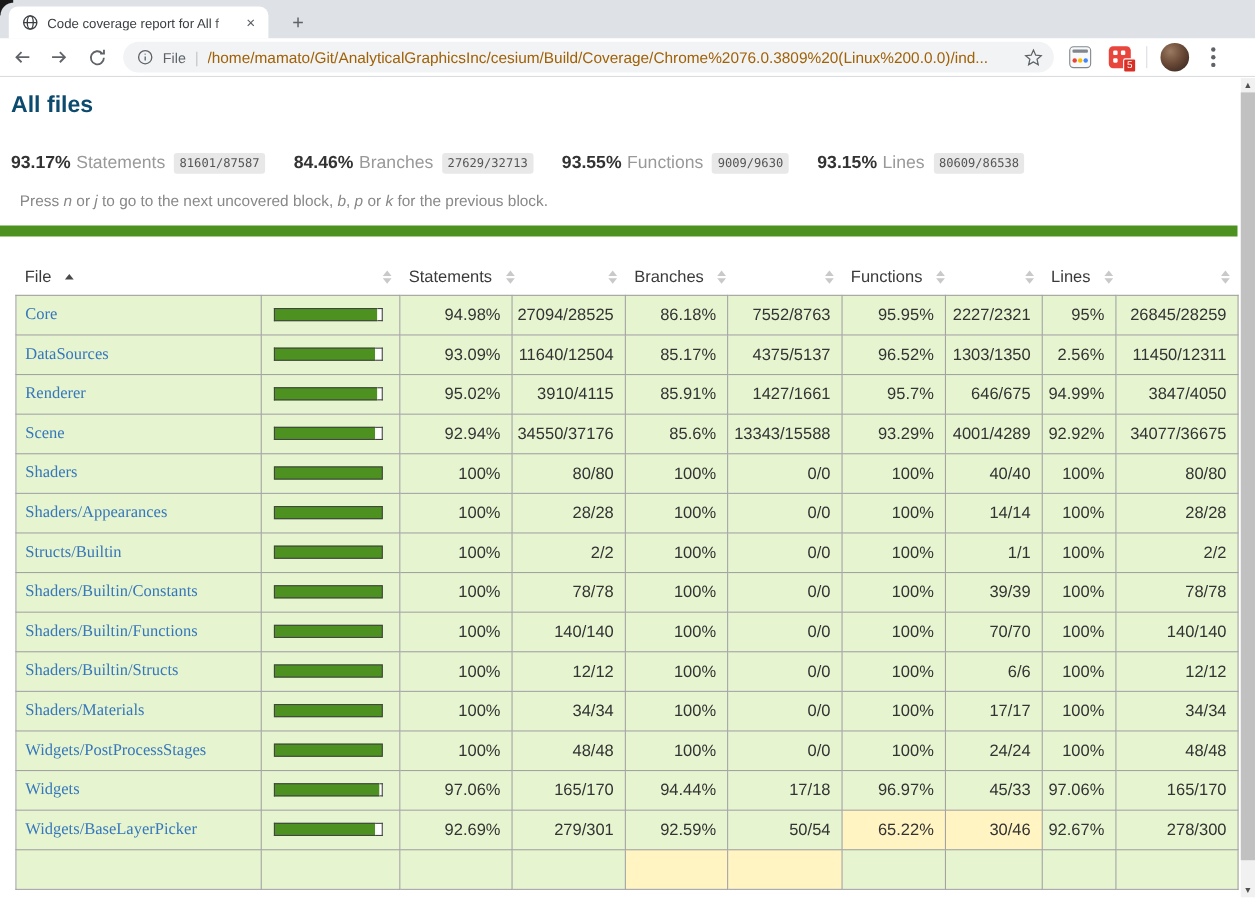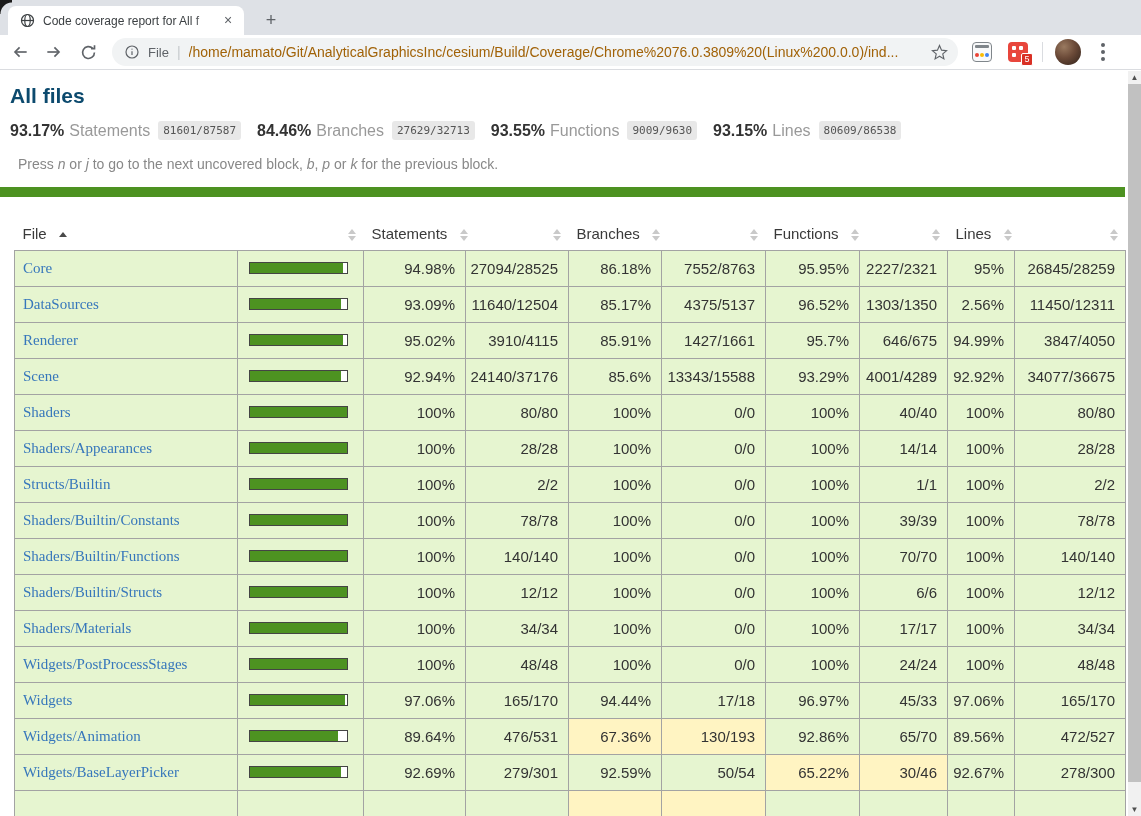--- a/index.html
+++ b/index.html
@@ -51,21 +51,21 @@
   .scrollbar { position:absolute; top:71px; right:0; width:13px; height:745px; background:#f1f1f1; }
   .sb-btn { position:absolute; left:0; width:13px; height:13px; color:#505050; font-size:8px;
     text-align:center; line-height:13px; cursor:pointer; }
   .sb-up { top:0; } .sb-down { bottom:0; }
   .sb-thumb { position:absolute; top:13px; left:0; width:13px; height:698px; background:#c1c1c1; cursor:pointer; }
 
   
   .content { position:absolute; top:71px; left:0; width:1128px; height:745px; overflow:hidden; background:#fff; }
   .pad { padding:10px 10px 0 10px; }
   h1.page-title { font-size:21px; font-weight:700; color:#0c4a6e; margin-top:3px; }
-  .summary { display:flex; gap:16px; margin-top:13px; align-items:center; }
+  .summary { display:flex; gap:26px; margin-top:31px; align-items:center; }
   .summary-item { display:flex; align-items:center; }
   .summary-pct { font-weight:700; font-size:16px; color:#333; }
   .summary-label { color:#999; font-size:16px; margin:0 8px 0 5px; }
   .summary-fraction { font-family:"DejaVu Sans Mono", monospace; font-size:11px; color:#555;
     background:#e8e8e8; padding:3px 5px; border-radius:3px; }
   .keyboard-help { margin-top:16px; font-size:14px; color:#888; padding-left:8px; }
   .keyboard-help em { font-style:italic; }
   .status-line { margin-top:15px; height:10px; background:#4d9221; width:1125px; }
 
   table.coverage { border-collapse:collapse; table-layout:fixed; width:1111px; margin:21px 0 0 14px; }
@@ -311,21 +311,21 @@
     <td class="c-num">94.99%</td>
     <td class="c-num">3847/4050</td>
   </tr>
 
   <tr>
     <td class="c-file"><a class="file-link">Scene</a></td>
     <td class="c-pic">
       <div class="chart"><span class="cover-fill" style="width: 92px;"></span><span class="cover-empty" style="width: 7px;"></span></div>
     </td>
     <td class="c-num">92.94%</td>
-    <td class="c-num">24140/37176</td>
+    <td class="c-num">34550/37176</td>
     <td class="c-num">85.6%</td>
     <td class="c-num">13343/15588</td>
     <td class="c-num">93.29%</td>
     <td class="c-num">4001/4289</td>
     <td class="c-num">92.92%</td>
     <td class="c-num">34077/36675</td>
   </tr>
 
   <tr>
     <td class="c-file"><a class="file-link">Shaders</a></td>
@@ -455,34 +455,20 @@
     <td class="c-num">97.06%</td>
     <td class="c-num">165/170</td>
     <td class="c-num">94.44%</td>
     <td class="c-num">17/18</td>
     <td class="c-num">96.97%</td>
     <td class="c-num">45/33</td>
     <td class="c-num">97.06%</td>
     <td class="c-num">165/170</td>
   </tr>
 
-  <tr>
-    <td class="c-file"><a class="file-link">Widgets/Animation</a></td>
-    <td class="c-pic">
-      <div class="chart"><span class="cover-fill" style="width: 89px;"></span><span class="cover-empty" style="width: 10px;"></span></div>
-    </td>
-    <td class="c-num">89.64%</td>
-    <td class="c-num">476/531</td>
-    <td class="c-num medium">67.36%</td>
-    <td class="c-num medium">130/193</td>
-    <td class="c-num">92.86%</td>
-    <td class="c-num">65/70</td>
-    <td class="c-num">89.56%</td>
-    <td class="c-num">472/527</td>
-  </tr>
 
   <tr>
     <td class="c-file"><a class="file-link">Widgets/BaseLayerPicker</a></td>
     <td class="c-pic">
       <div class="chart"><span class="cover-fill" style="width: 92px;"></span><span class="cover-empty" style="width: 7px;"></span></div>
     </td>
     <td class="c-num">92.69%</td>
     <td class="c-num">279/301</td>
     <td class="c-num">92.59%</td>
     <td class="c-num">50/54</td>

